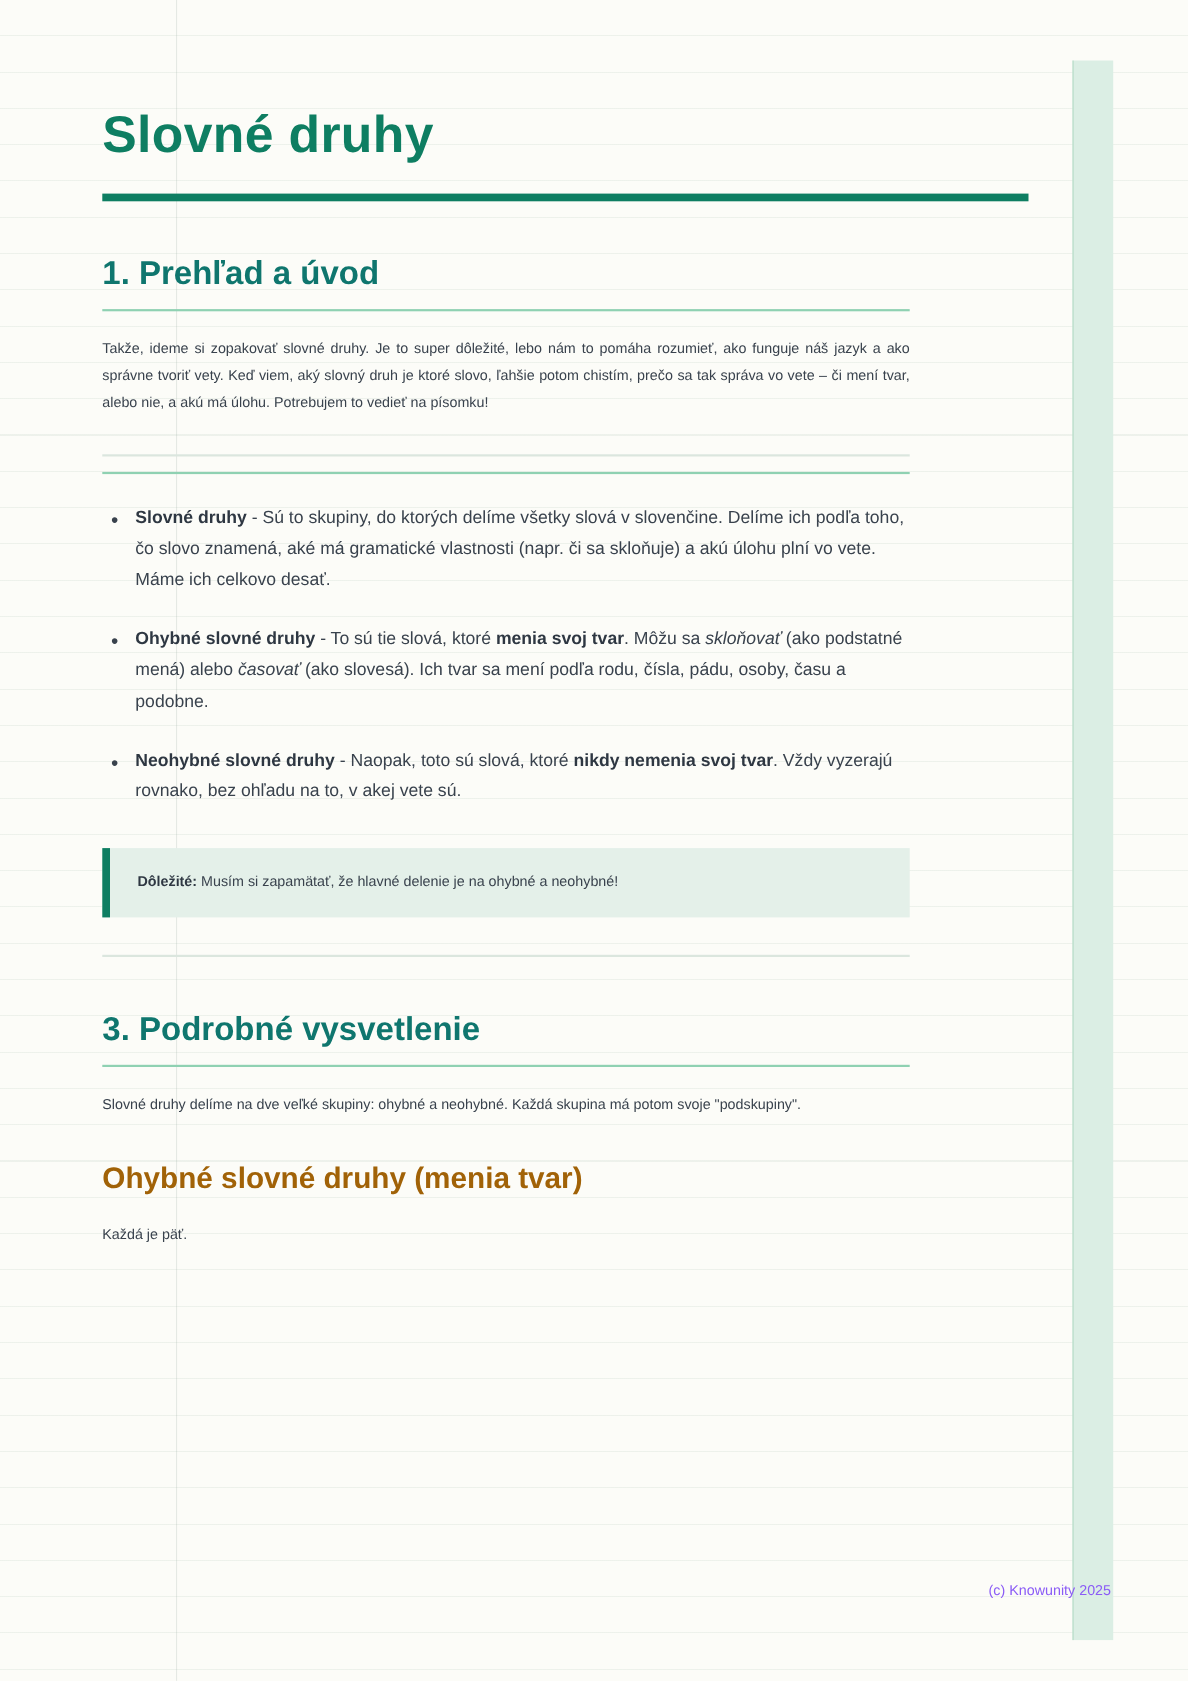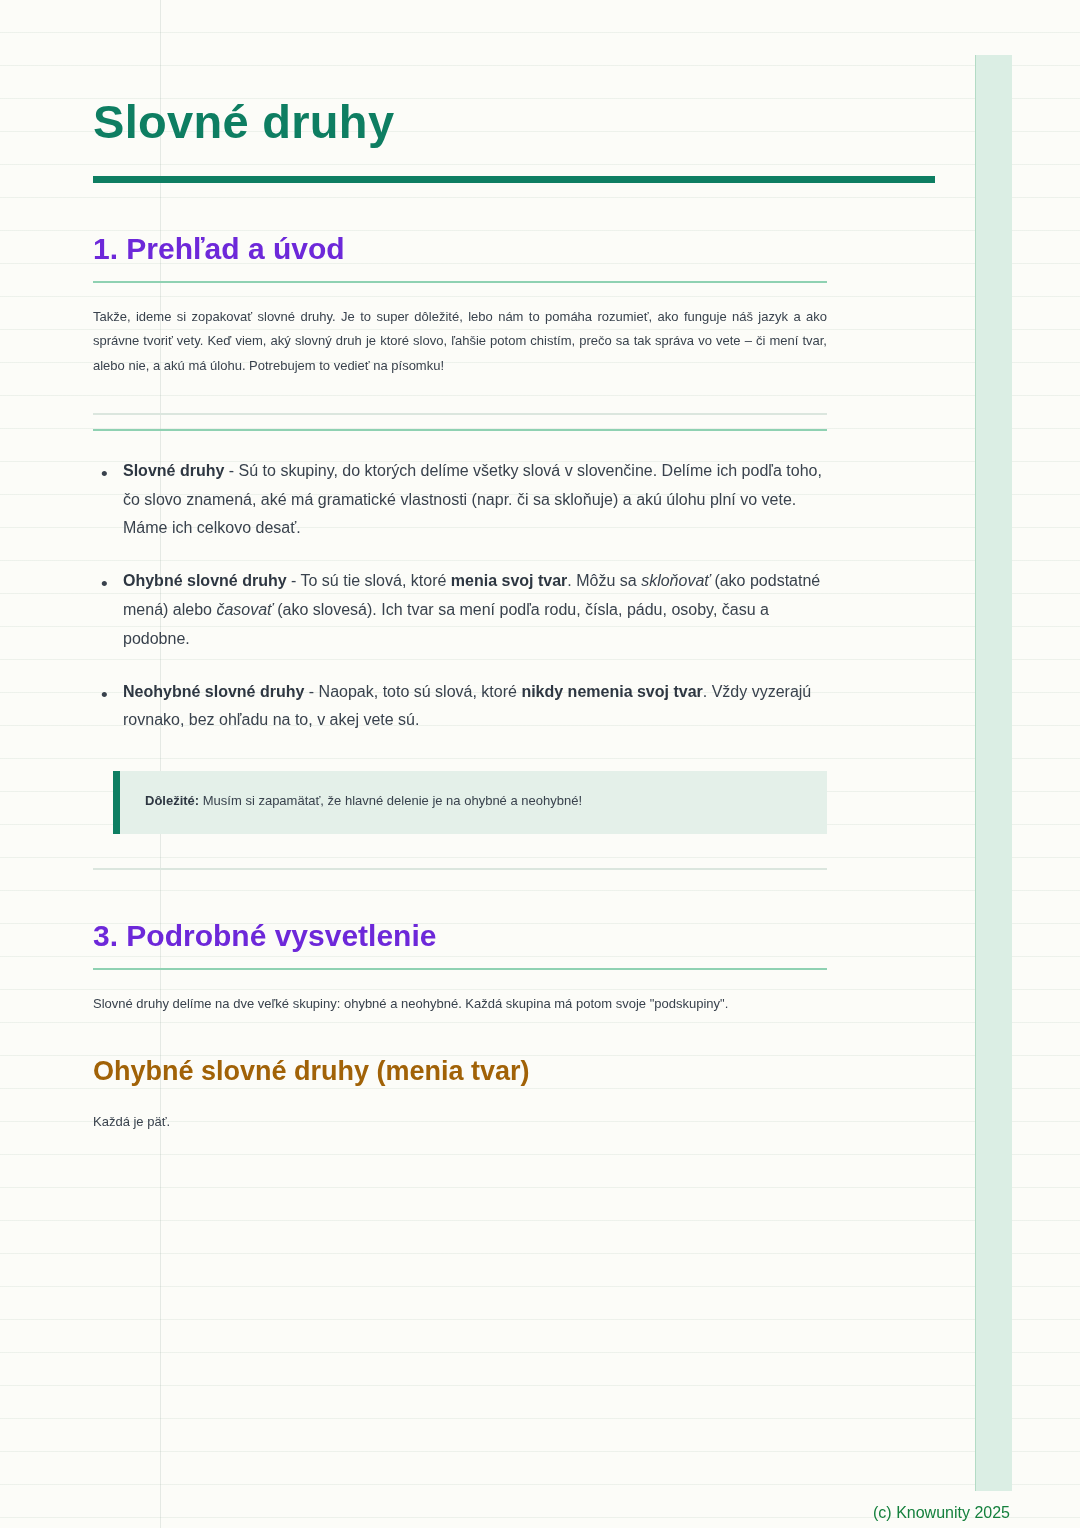--- a/index.html
+++ b/index.html
@@ -29,47 +29,46 @@
   }
   .content {
     position:relative; z-index:2;
     padding:96px 253px 0 93px; 
   }
   h1 {
     font-size:47px; line-height:1.1; font-weight:700; color:#0e7e62;
     letter-spacing:0.3px;
   }
   .title-rule { width:842px; height:7px; background:#0e7e62; margin-top:28px; }
-  h2 { font-size:30px; line-height:1.2; font-weight:700; color:#6d28d9; margin-top:48px; }
+  h2 { font-size:30px; line-height:1.2; font-weight:700; color:#0f766e; margin-top:48px; }
   .h2-underline { height:2px; background:#8fd1b2; margin-top:14px; }
   .body-text { font-size:13px; line-height:1.9; color:#39424d; }
   p.body-text { margin-top:22px; }
   .justify { text-align:justify; }
   .divider { height:2px; background:#dbe6de; margin-top:34px; }
   .bullet-list { margin-top:26px; list-style:none; }
   .bullet-list li {
     position:relative; padding-left:30px; margin-bottom:12px;
     font-size:16px; line-height:1.8; color:#39424d;margin-top:24px;
   }
   .bullet-list li::before {
     content:"\2022"; position:absolute; left:8px; top:0;
     color:#39424d; font-size:19px;
   }
   .bullet-list strong, .callout strong, li strong { color:#2e3742; }
   .callout {
     margin-top:36px; background:#e4f0e9;
     border-left:7px solid #0e7e62;
     padding:18px 28px 20px 25px;
-    margin-left:20px;
   }
   .callout p { margin-top:0; }
   h3 { font-size:27px; line-height:1.25; font-weight:700; color:#a16207; margin-top:38px; }
   .copyright {
-    position:absolute; top:1504px; right:70px; z-index:3;
-    font-size:16px; color:#15803d;
+    position:absolute; top:1438px; right:70px; z-index:3;
+    font-size:13px; color:#8b5cf6;
   }
 </style>
 </head>
 <body>
 
 <div class="ruled-bg"></div>
 <div class="margin-line"></div>
 <div class="side-stripe"></div>
 
 <div class="content">

